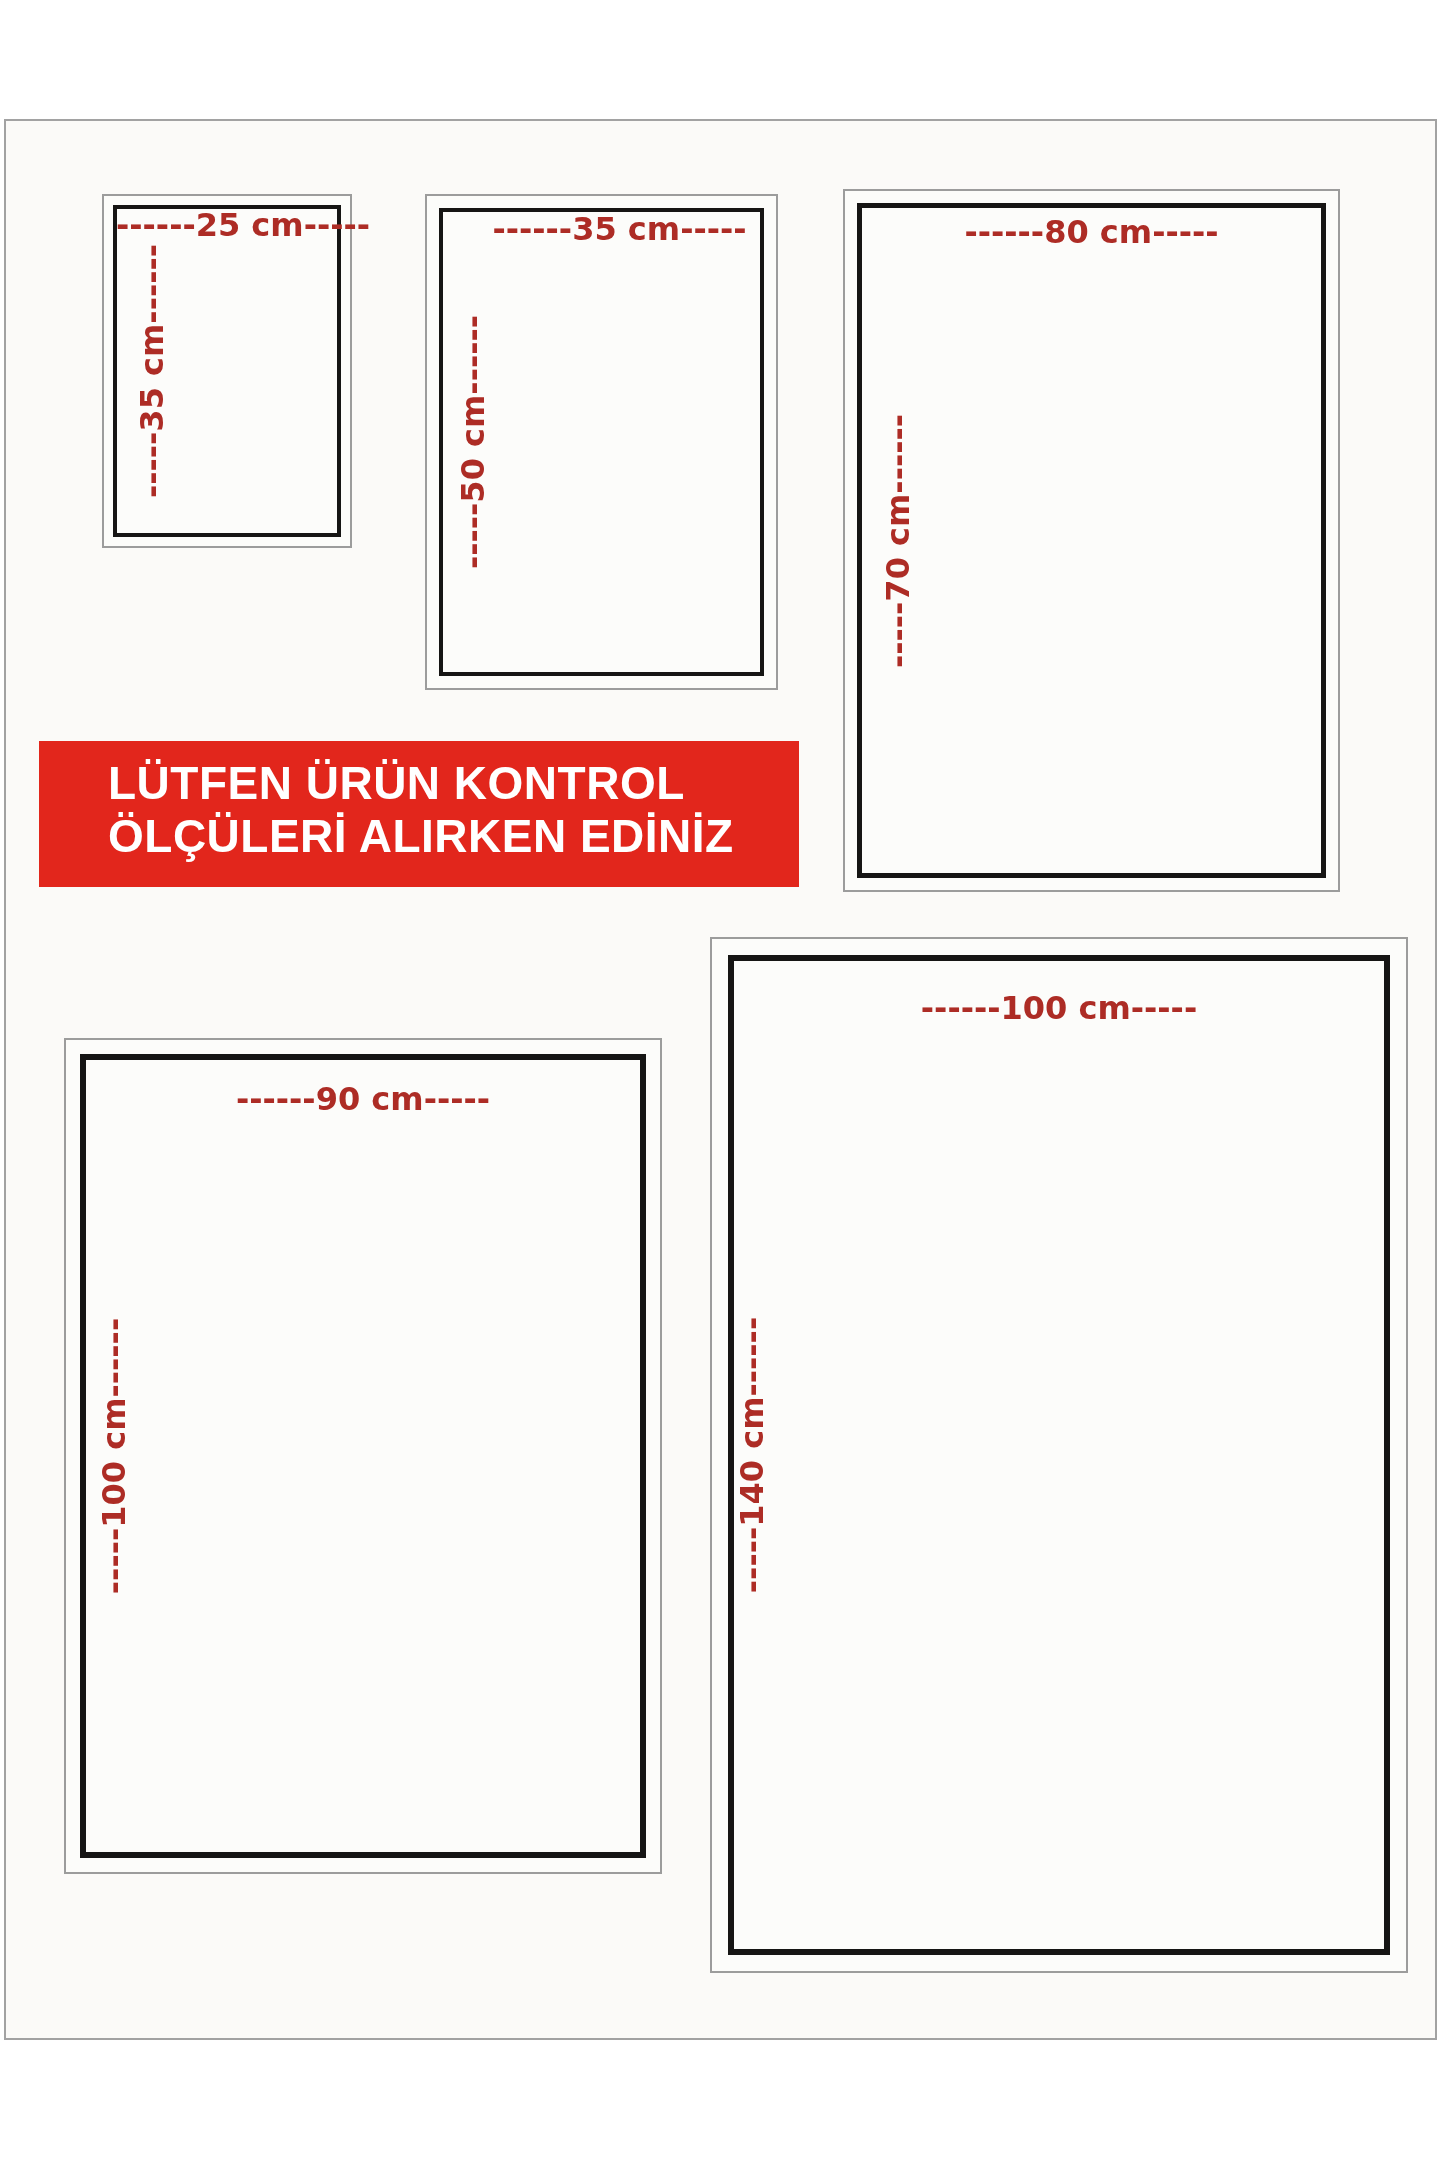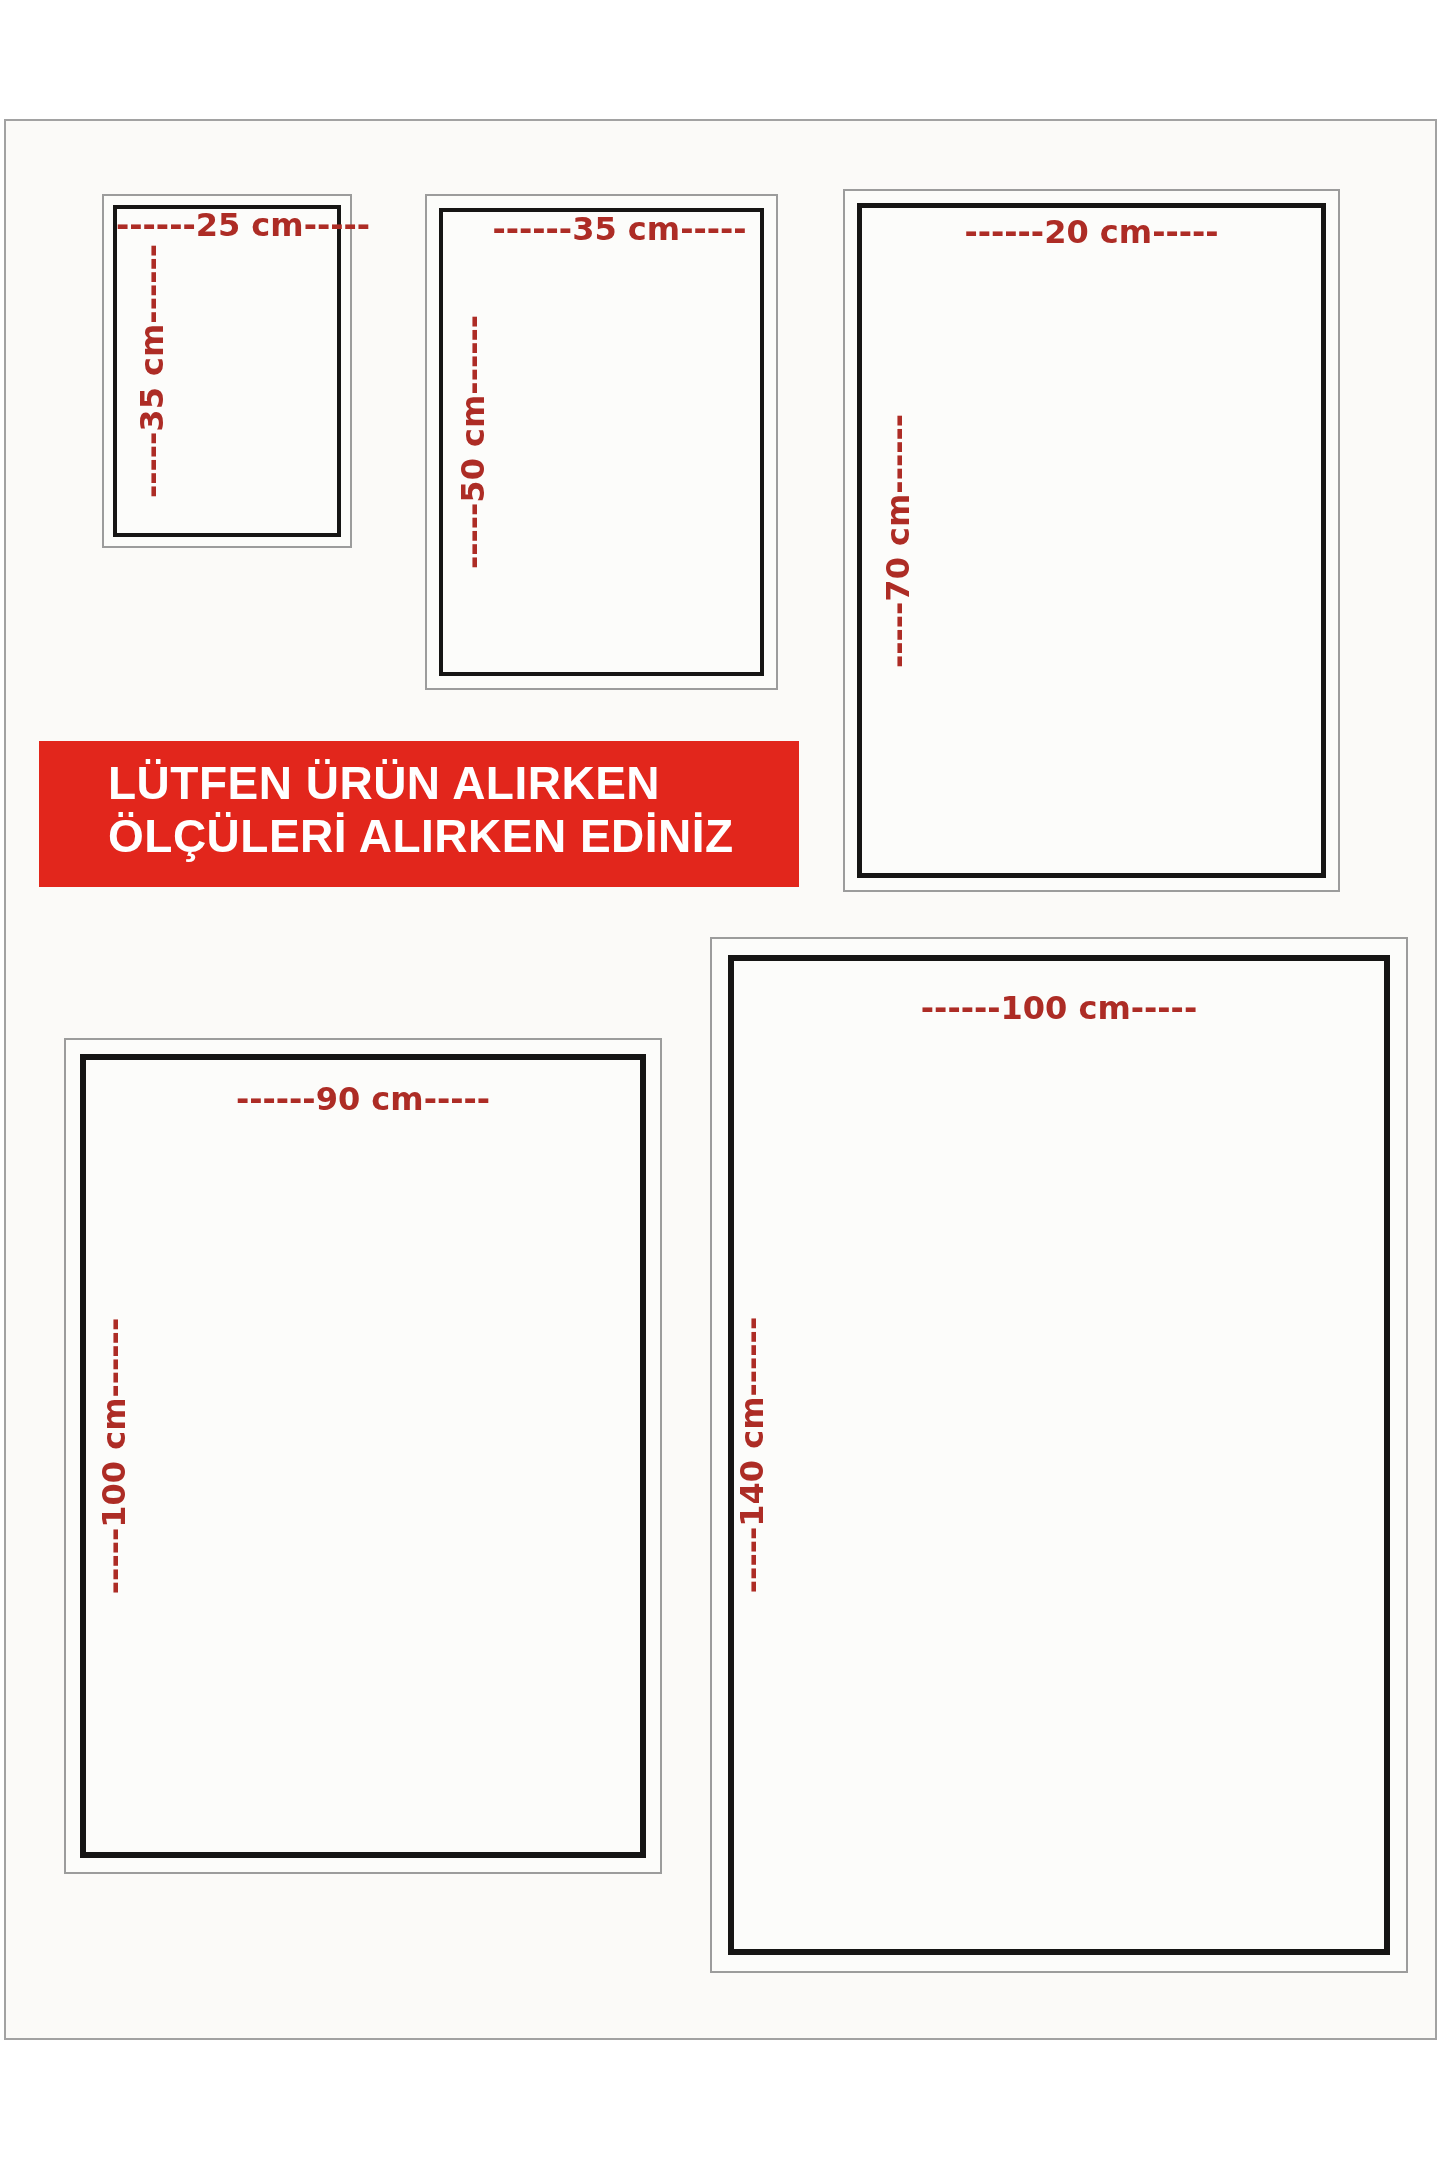--- a/index.html
+++ b/index.html
@@ -101,34 +101,34 @@
   </div>
 
   <div class="size-box box-b">
     <div class="inner"></div>
     <div class="h-label">------35 cm-----</div>
     <div class="v-label">-----50 cm------</div>
   </div>
 
   <div class="size-box box-c">
     <div class="inner"></div>
-    <div class="h-label">------20 cm-----</div>
+    <div class="h-label">------80 cm-----</div>
     <div class="v-label">-----70 cm------</div>
   </div>
 
   <div class="size-box box-d">
     <div class="inner"></div>
     <div class="h-label">------90 cm-----</div>
     <div class="v-label">-----100 cm------</div>
   </div>
 
   <div class="size-box box-e">
     <div class="inner"></div>
     <div class="h-label">------100 cm-----</div>
     <div class="v-label">-----140 cm------</div>
   </div>
 
   <div class="banner">
-    <div>LÜTFEN ÜRÜN ALIRKEN</div>
+    <div>LÜTFEN ÜRÜN KONTROL</div>
     <div>ÖLÇÜLERİ ALIRKEN EDİNİZ</div>
   </div>
 
 </div>
 
 </body></html>

